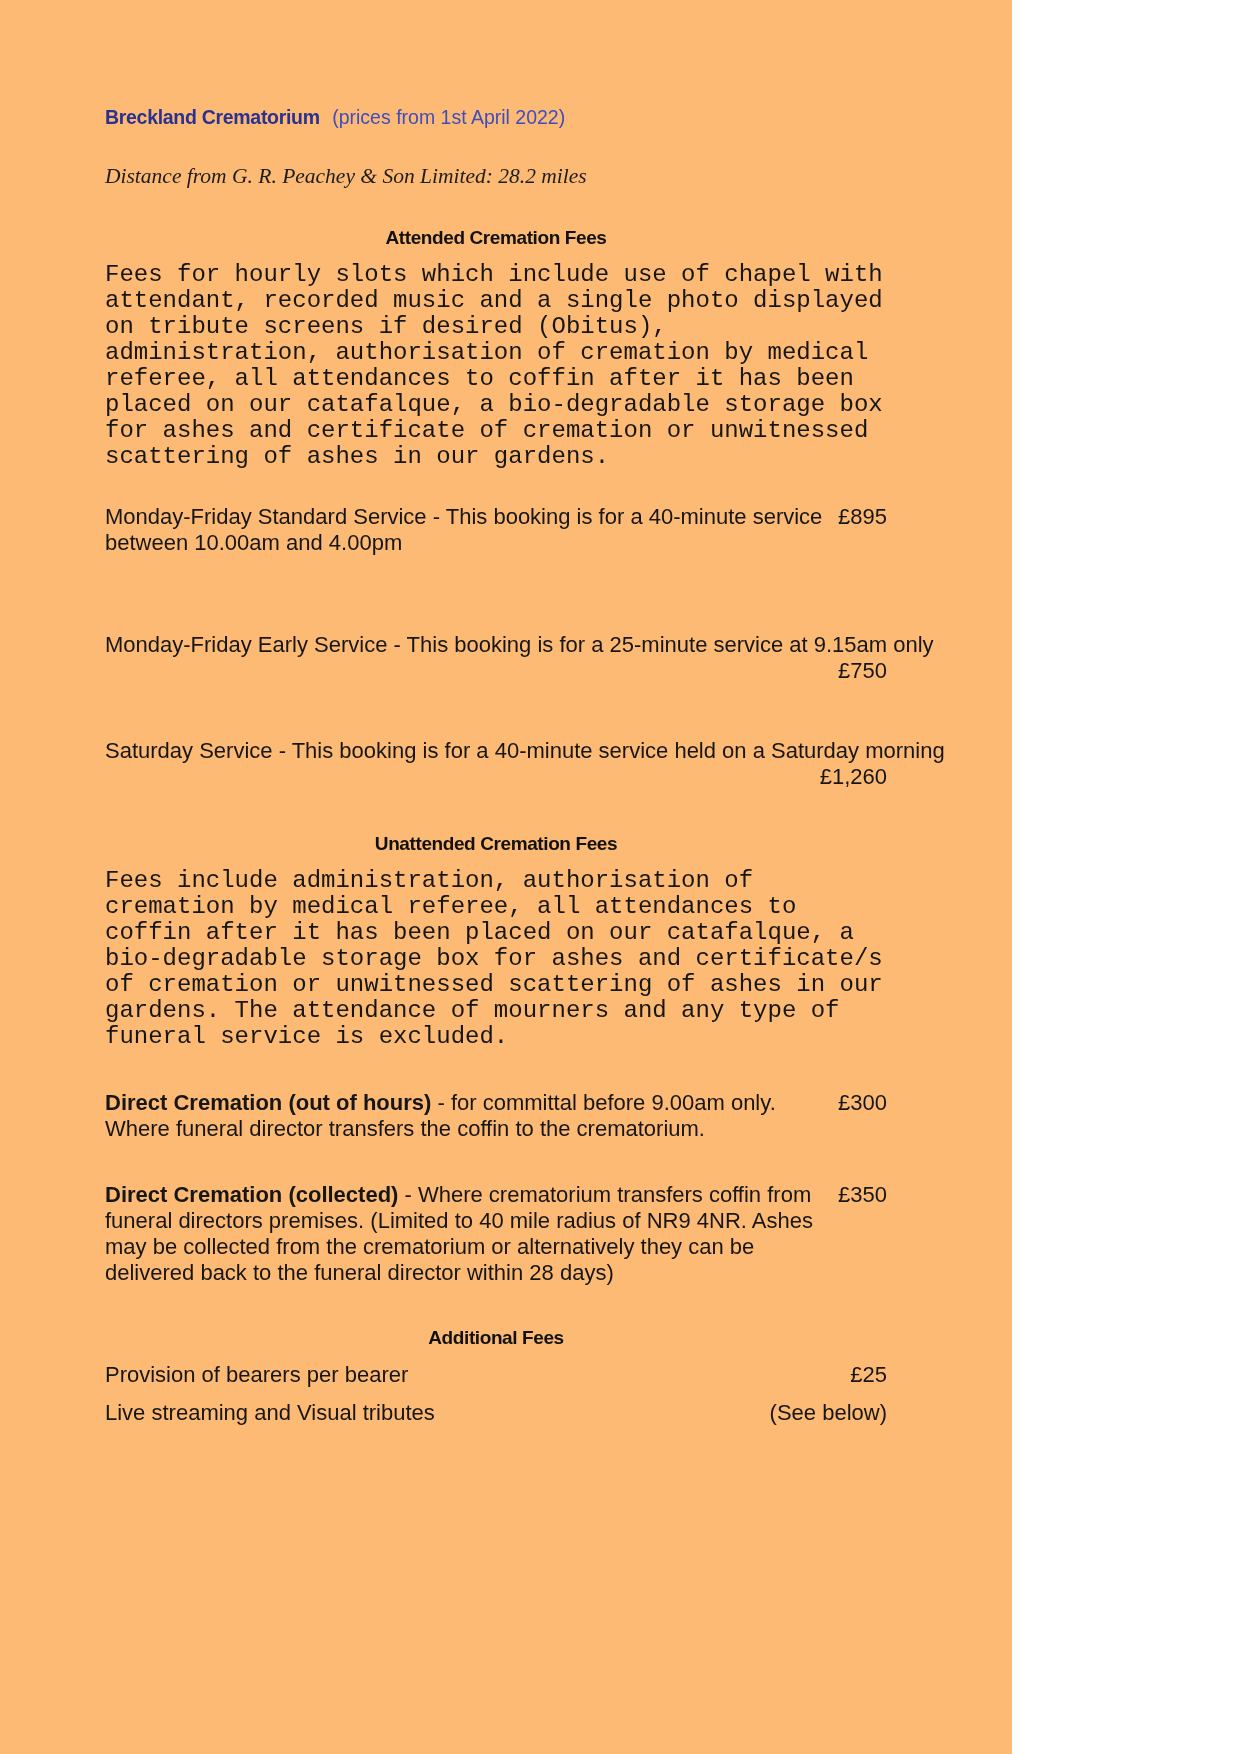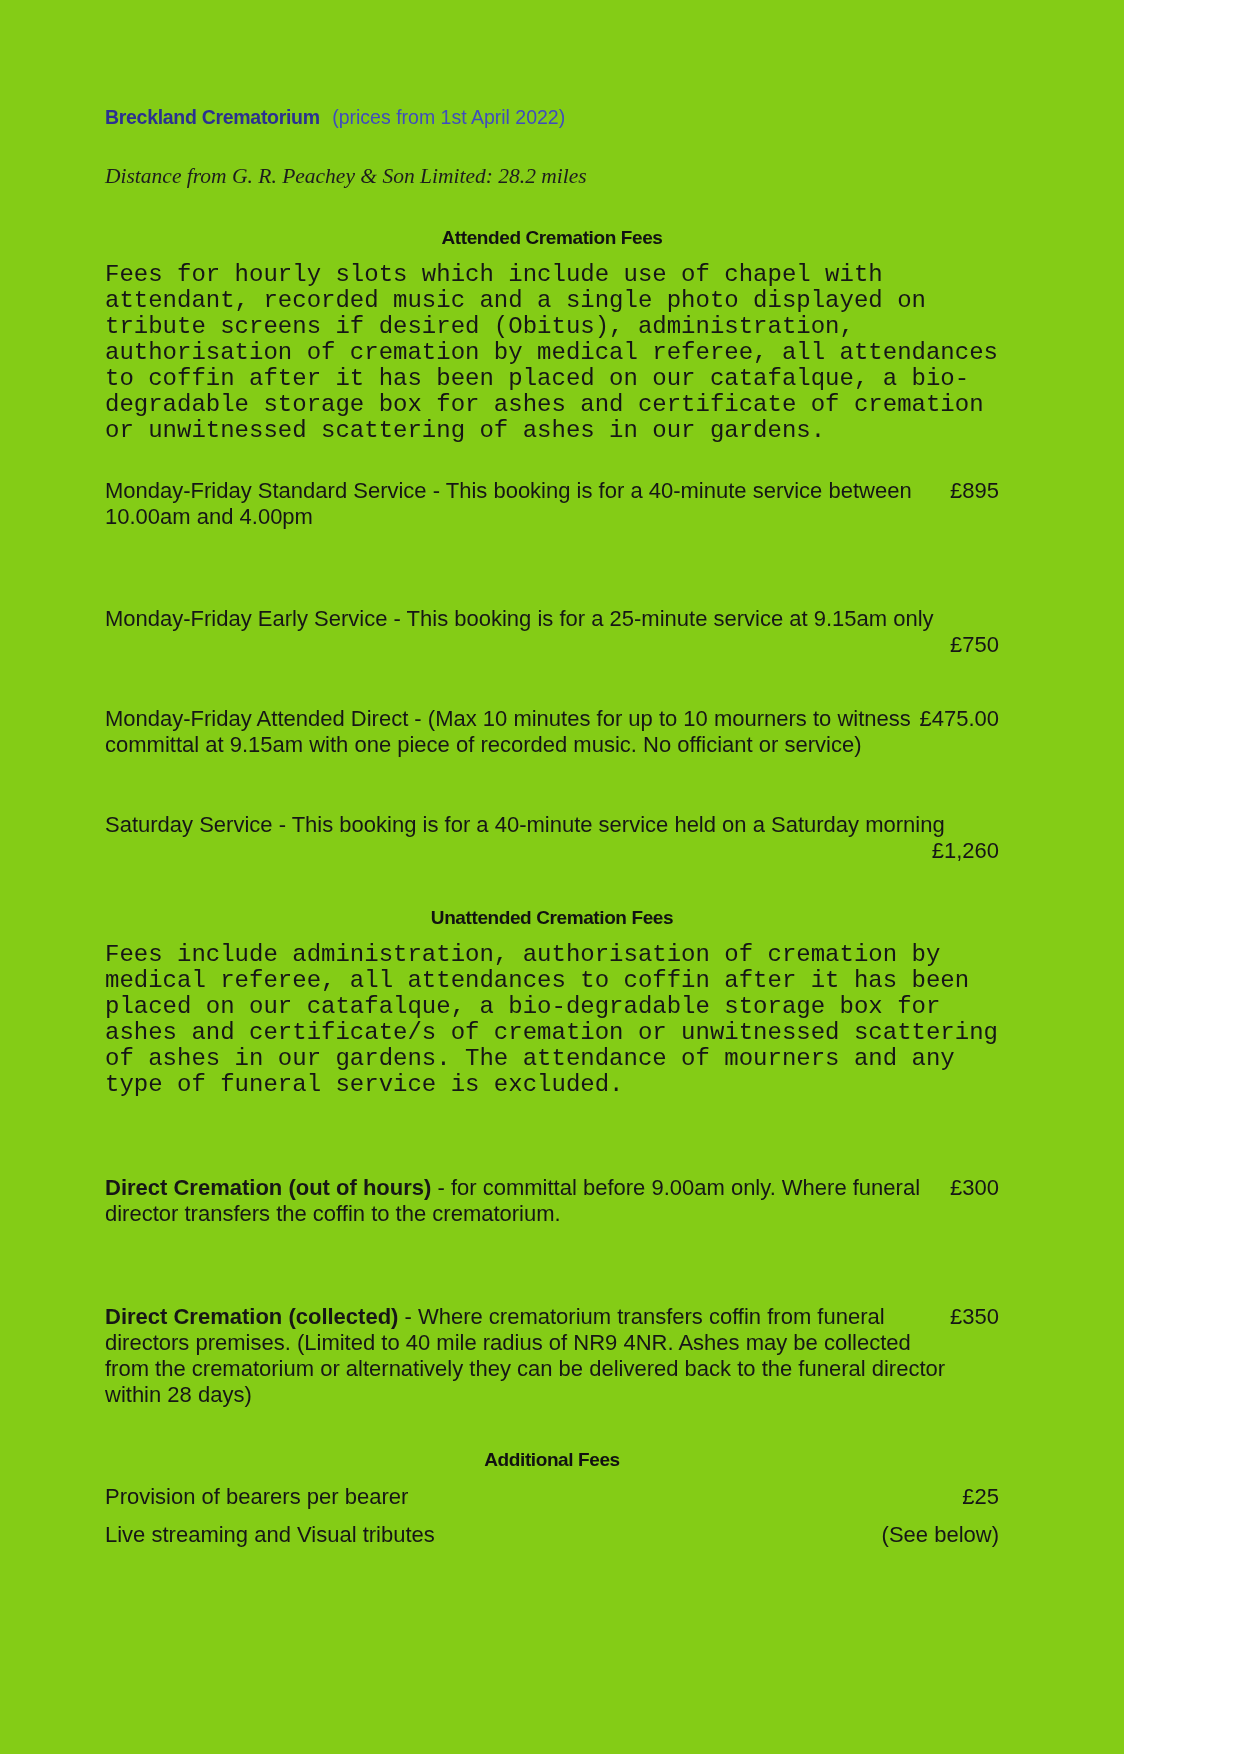--- a/index.html
+++ b/index.html
@@ -2,23 +2,23 @@
 <html style="--title_bold: #2b3191; --title_suffix: #3f4dbd; --text: #121212;"><head>
 <meta charset="utf-8">
 <style>
   html, body {
     margin: 0;
     padding: 0;
     background: #ffffff;
   }
   .page {
     position: relative;
-    width: 1124px;
+    width: 1012px;
     height: 1754px;
-    background: #84cc16;
+    background: #fdba74;
     overflow: hidden;
     color: var(--text, #121212);
   }
   .content {
     padding: 0 125px 0 105px; 
   }
 
   
   .doc-title {
     margin: 0;
@@ -91,21 +91,21 @@
   }
 
   
   .mt-36 { margin-top: 36px; }
   .mt-12 { margin-top: 12px; }
   .mt-34 { margin-top: 34px; }
   .mt-76 { margin-top: 76px; flex-direction: column; }
   .mt-48 { margin-top: 48px; }
   .mt-66 { margin-top: 54px; flex-direction: column; }
   .mt-42 { margin-top: 42px; }
-  .mt-50 { margin-top: 77px; }
+  .mt-50 { margin-top: 40px; }
   .mt-40 { margin-top: 40px; }
   .mt-26 { margin-top: 26px; }
 </style>
 </head>
 <body>
 
 <div class="page">
   <div class="content">
 
     <h1 class="doc-title">
@@ -125,26 +125,20 @@
       <div class="fee-price">£895</div>
     </div>
 
     <div class="fee-row mt-76">
       <div class="fee-desc">
         <span>Monday-Friday Early Service - This booking is for a 25-minute service at 9.15am only</span>
       </div>
       <div class="fee-price">£750</div>
     </div>
 
-    <div class="fee-row mt-48">
-      <div class="fee-desc">
-        <span>Monday-Friday Attended Direct - (Max 10 minutes for up to 10 mourners to witness committal at 9.15am with one piece of recorded music. No officiant or service)</span>
-      </div>
-      <div class="fee-price">£475.00</div>
-    </div>
 
     <div class="fee-row mt-66">
       <div class="fee-desc">
         <span>Saturday Service - This booking is for a 40-minute service held on a Saturday morning</span>
       </div>
       <div class="fee-price">£1,260</div>
     </div>
 
     <h2 class="sec-h mt-42">Unattended Cremation Fees</h2>
     <p class="body mt-12">Fees include administration, authorisation of cremation by medical referee, all attendances to coffin after it has been placed on our catafalque, a bio-degradable storage box for ashes and certificate/s of cremation or unwitnessed scattering of ashes in our gardens. The attendance of mourners and any type of funeral service is excluded.</p>

